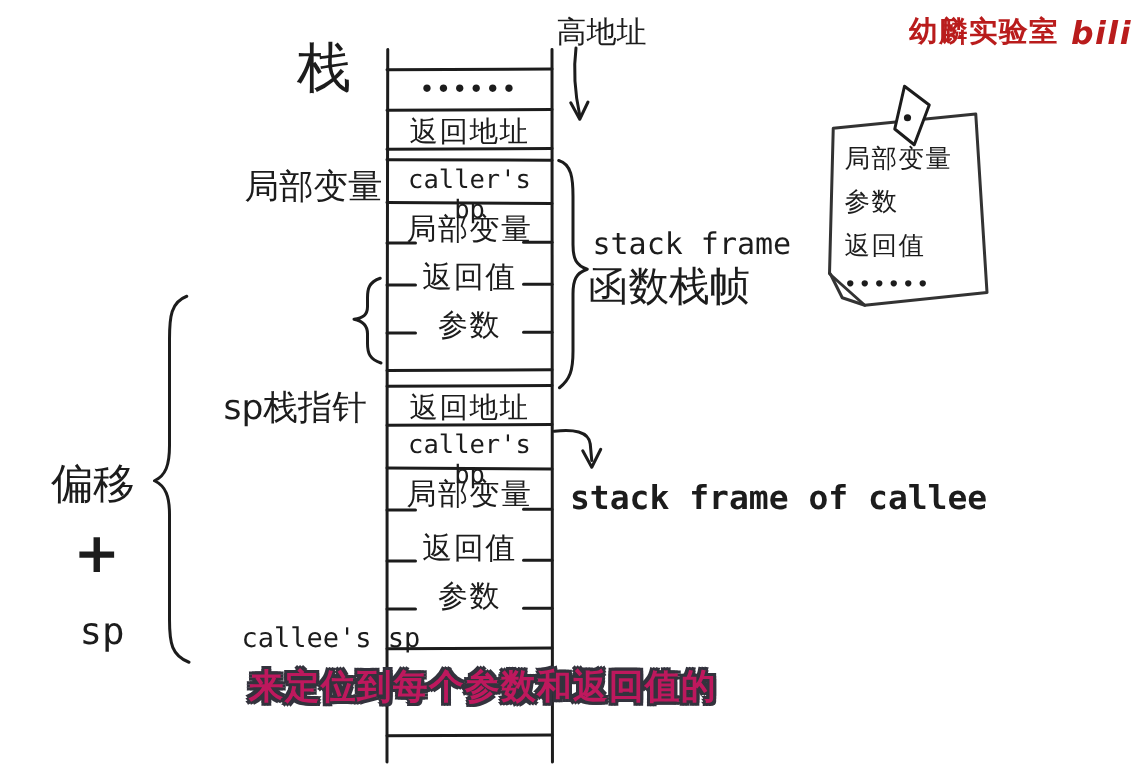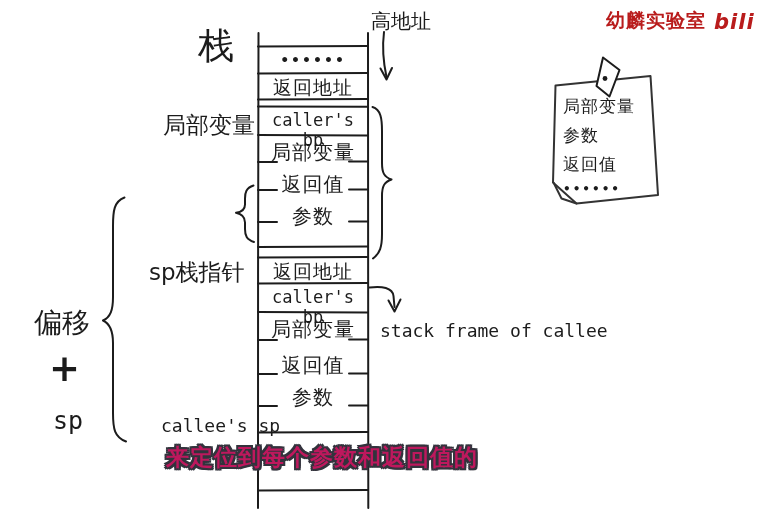--- a/index.html
+++ b/index.html
@@ -119,21 +119,23 @@
   <div class="cell" style="top:352px;font-size:20px;">返回值</div>
   <div class="cell" style="top:384px;font-size:20px;">参数</div>
 
   <div class="lbl" style="left:163px;top:113px;font-size:23px;">局部变量</div>
   <div class="lbl" style="left:149px;top:260px;font-size:23px;">sp栈指针</div>
   <div class="lbl" style="left:34px;top:308px;font-size:28px;">偏移</div>
   <div class="lbl hand-en" style="left:161px;top:416px;font-size:18px;">callee's sp</div>
   <div class="lbl plus-sign" style="left:49px;top:349px;font-size:37px;">+</div>
   <div class="lbl hand-en" style="left:53px;top:407px;font-size:25px;">sp</div>
 
-  <div class="lbl hand-en" style="left:380px;top:321px;font-size:18px;">stack frame of callee</div>
+  <div class="lbl hand-en" style="left:395px;top:151px;font-size:20px;">stack frame</div>
+  <div class="lbl" style="left:392px;top:177px;font-size:27px;">函数栈帧</div>
+  <div class="lbl hand-en" style="left:380px;top:321px;font-size:22px;font-weight:bold;">stack frame of callee</div>
 
   <div class="note-text">
     <div class="note-line">局部变量</div>
     <div class="note-line">参数</div>
     <div class="note-line">返回值</div>
     <div class="note-line small-dots">••••••</div>
   </div>
 
   <div class="subtitle">来定位到每个参数和返回值的</div>
 

